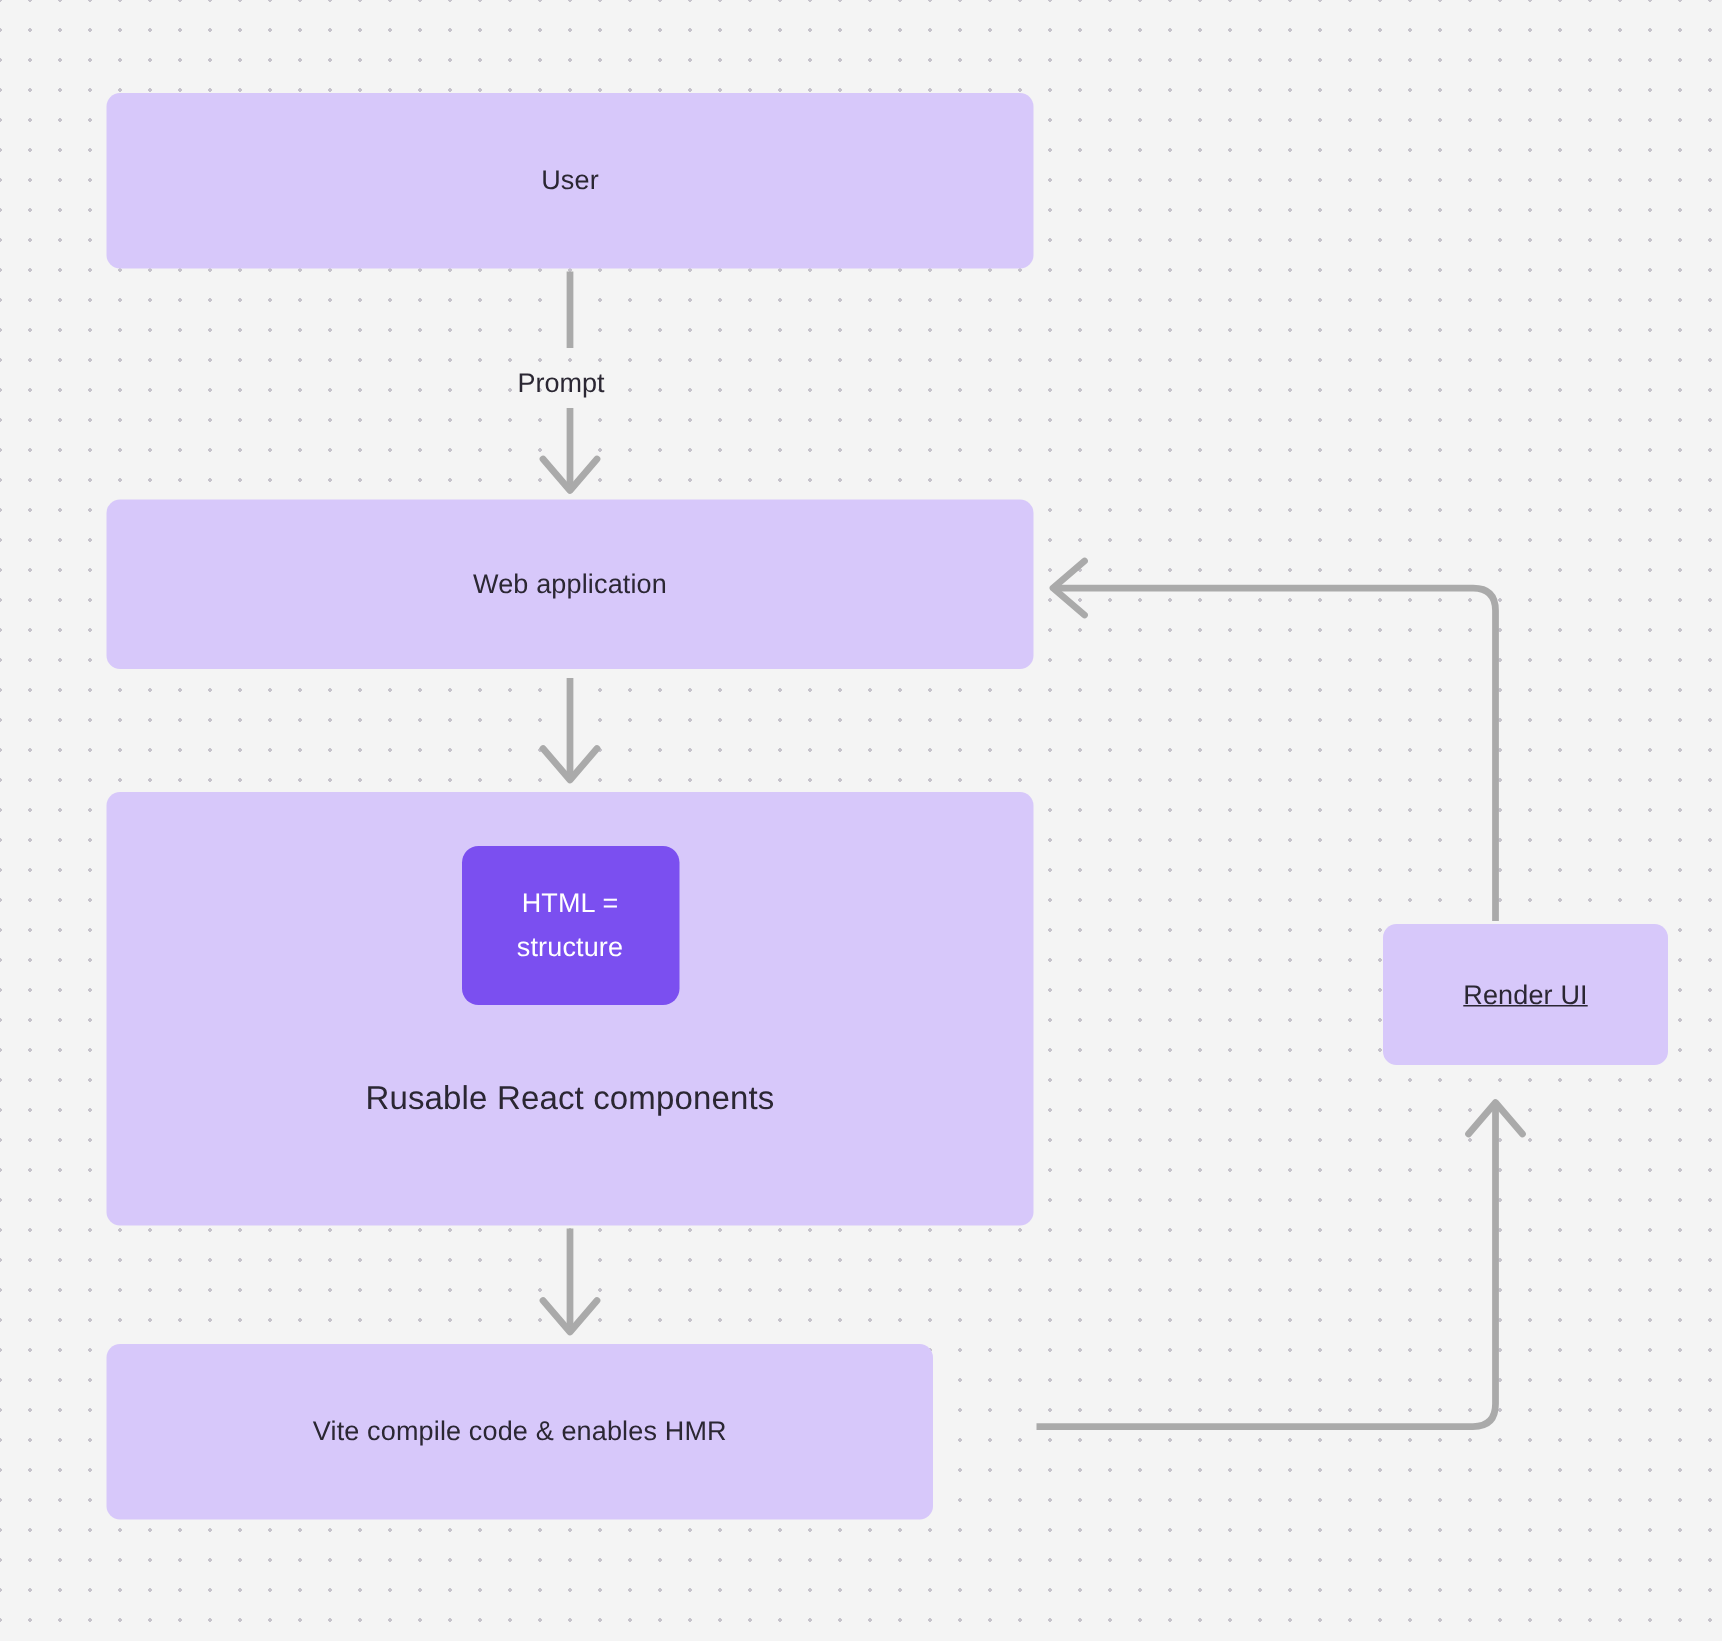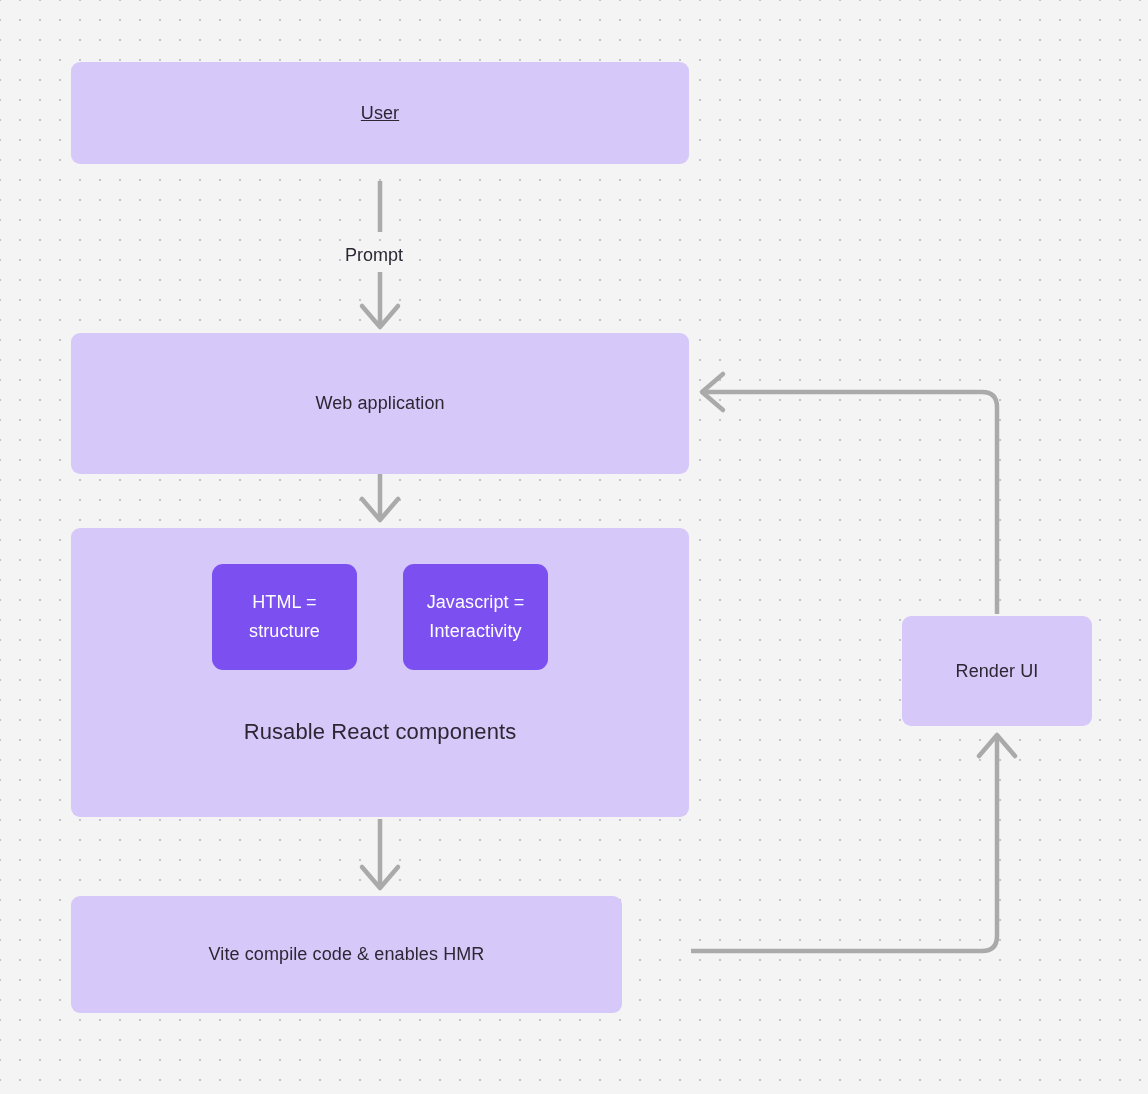--- a/index.html
+++ b/index.html
@@ -38,26 +38,26 @@
     text-align: center;
     letter-spacing: 0.1px;
   }
 
   .node-label {
     display: block;
     white-space: pre-line;
   }
 
   
-  #node-user        { left: 71px;  top: 62px;   width: 618px; height: 102px; text-decoration: underline; }
-  #node-webapp      { left: 71px;  top: 333px;  width: 618px; height: 141px; }
+  #node-user        { left: 71px;  top: 62px;   width: 618px; height: 117px; }
+  #node-webapp      { left: 71px;  top: 333px;  width: 618px; height: 113px; }
   #node-components  { left: 71px;  top: 528px;  width: 618px; height: 289px;
                       display: block; }
   #node-vite        { left: 71px;  top: 896px;  width: 551px; height: 117px; }
-  #node-render      { left: 902px; top: 616px;  width: 190px; height: 110px; }
+  #node-render      { left: 922px; top: 616px;  width: 190px; height: 94px; text-decoration: underline; }
 
   
   .chips {
     position: absolute;
     left: 0;
     top: 36px;
     width: 618px;
     display: flex;
     justify-content: center;
     gap: 46px;
@@ -164,24 +164,20 @@
     <span class="node-label">Web application</span>
   </div>
 
   <div class="node" id="node-components">
 
     <div class="chips">
       <div class="chip">
         <span>HTML =
 structure</span>
       </div>
-      <div class="chip">
-        <span>Javascript =
-Interactivity</span>
-      </div>
     </div>
 
     <div class="group-caption">Rusable React components</div>
   </div>
 
   <div class="node" id="node-vite">
     <span class="node-label">Vite compile code &amp; enables HMR</span>
   </div>
 
   <div class="node" id="node-render">

